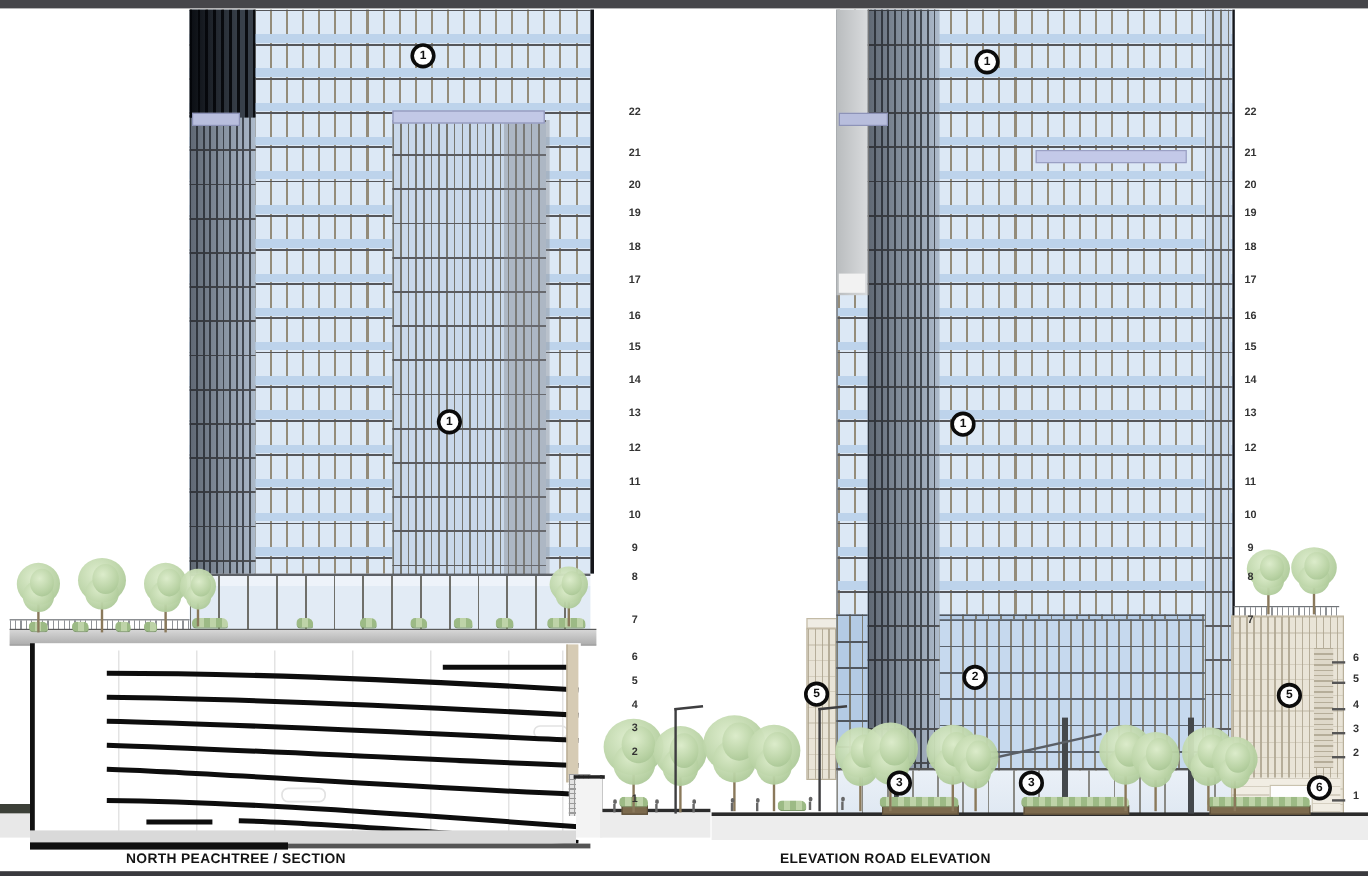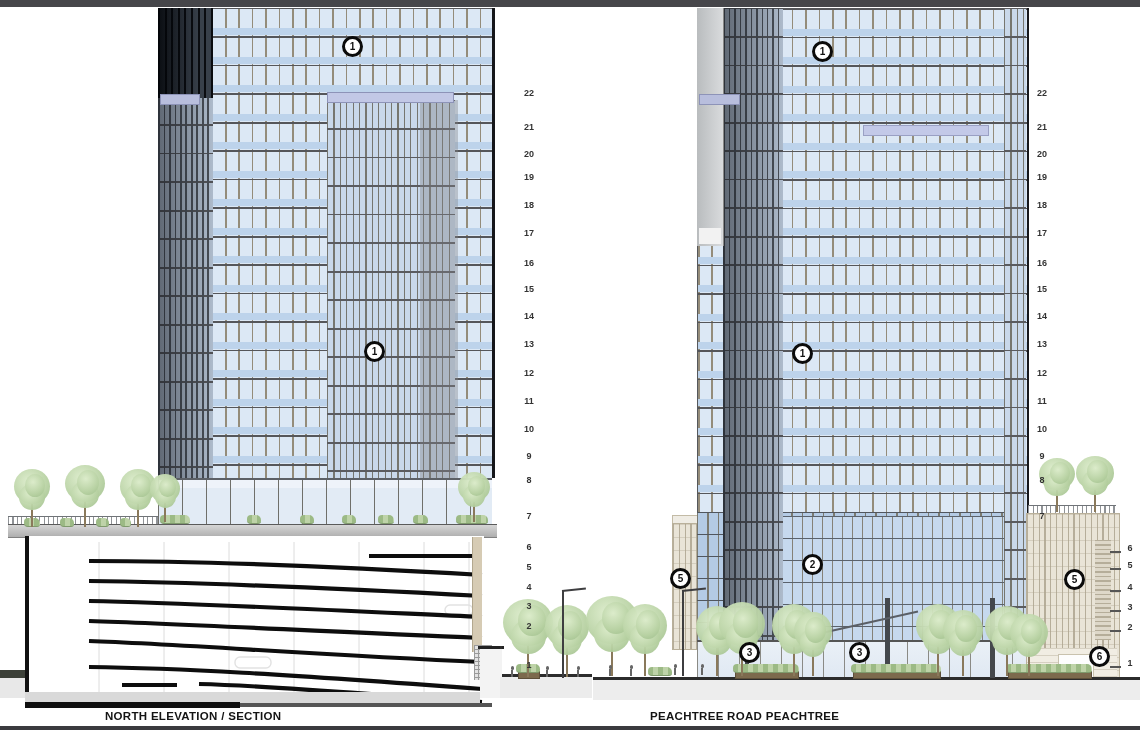--- a/index.html
+++ b/index.html
@@ -420,17 +420,17 @@
       <div class="callout" style="left: 812px; top: 41px;">1</div>
       <div class="callout" style="left: 792px; top: 343px;">1</div>
       <div class="callout" style="left: 802px; top: 554px;">2</div>
       <div class="callout" style="left: 670px; top: 568px;">5</div>
       <div class="callout" style="left: 1064px; top: 569px;">5</div>
       <div class="callout" style="left: 739px; top: 642px;">3</div>
       <div class="callout" style="left: 849px; top: 642px;">3</div>
       <div class="callout" style="left: 1089px; top: 646px;">6</div>
     </div>
 
-  <div class="title" style="left:105px;top:710px;">NORTH ELEVATION / SECTION</div>
-  <div class="title" style="left:650px;top:710px;">PEACHTREE ROAD PEACHTREE</div>
+  <div class="title" style="left:105px;top:710px;">NORTH PEACHTREE / SECTION</div>
+  <div class="title" style="left:650px;top:710px;">ELEVATION ROAD ELEVATION</div>
 
   <div class="abs" style="left:0;top:726px;width:1140px;height:4px;background:#3a3a3e;z-index:50;"></div>
 </div>
 
 </body></html>

